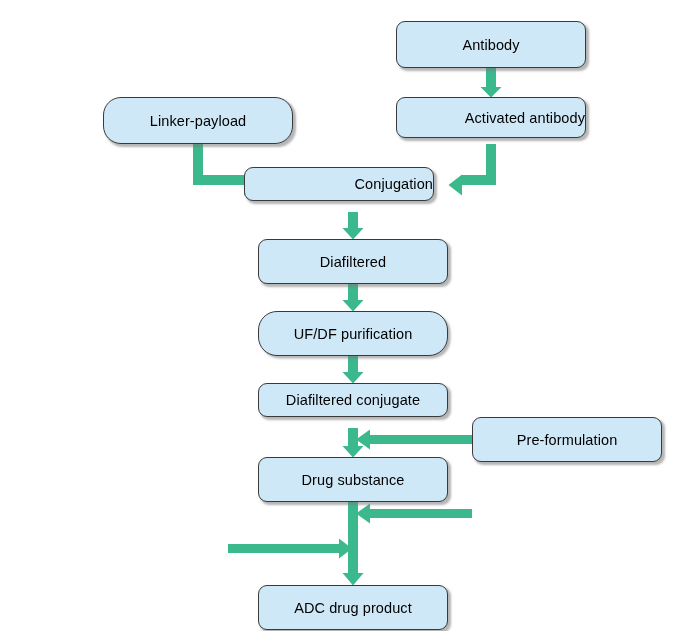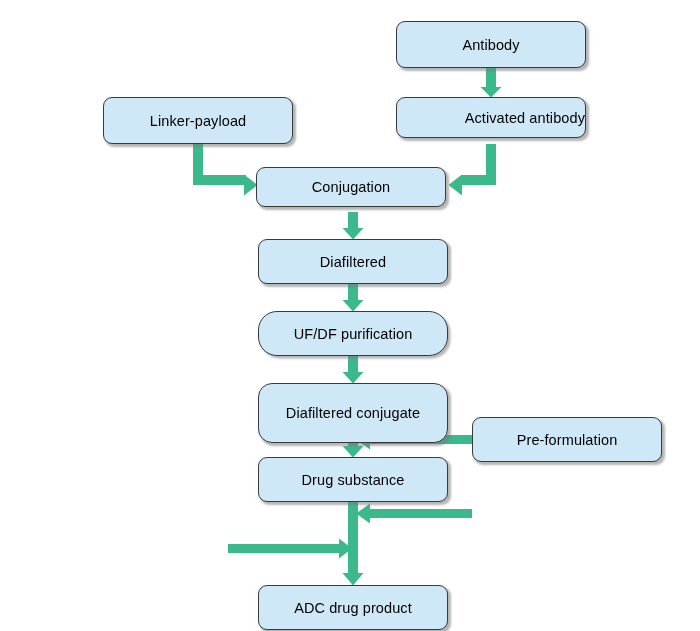--- a/index.html
+++ b/index.html
@@ -108,41 +108,41 @@
     <g>
       <rect x="228" y="544" width="113" height="9" fill="#3bb98c"></rect>
       <polygon points="339,538.5 339,558.5 352,548.5" fill="#3bb98c"></polygon>
     </g>
   </svg>
 
   <div class="node" style="left:396px; top:21px; width:190px; height:47px;">
     <span class="node-label">Antibody</span>
   </div>
 
-  <div class="node" style="left:103px; top:97px; width:190px; height:47px;">
+  <div class="node" style="left:103px; top:97px; width:190px; height:47px;border-radius:18px;">
     <span class="node-label">Linker-payload</span>
   </div>
 
   <div class="node" style="left:396px; top:97px; width:190px; height:41px;justify-content:flex-end;">
     <span class="node-label">Activated antibody</span>
   </div>
 
-  <div class="node" style="left:256px; top:167px; width:190px; height:40px;">
+  <div class="node" style="left:244px; top:167px; width:190px; height:34px;justify-content:flex-end;">
     <span class="node-label">Conjugation</span>
   </div>
 
   <div class="node" style="left:258px; top:239px; width:190px; height:45px;">
     <span class="node-label">Diafiltered</span>
   </div>
 
   <div class="node" style="left:258px; top:311px; width:190px; height:45px;border-radius:19px;">
     <span class="node-label">UF/DF purification</span>
   </div>
 
-  <div class="node" style="left:258px; top:383px; width:190px; height:60px;border-radius:14px;">
+  <div class="node" style="left:258px; top:383px; width:190px; height:34px;">
     <span class="node-label">Diafiltered conjugate</span>
   </div>
 
   <div class="node" style="left:472px; top:417px; width:190px; height:45px;">
     <span class="node-label">Pre-formulation</span>
   </div>
 
   <div class="node" style="left:258px; top:457px; width:190px; height:45px;">
     <span class="node-label">Drug substance</span>
   </div>

